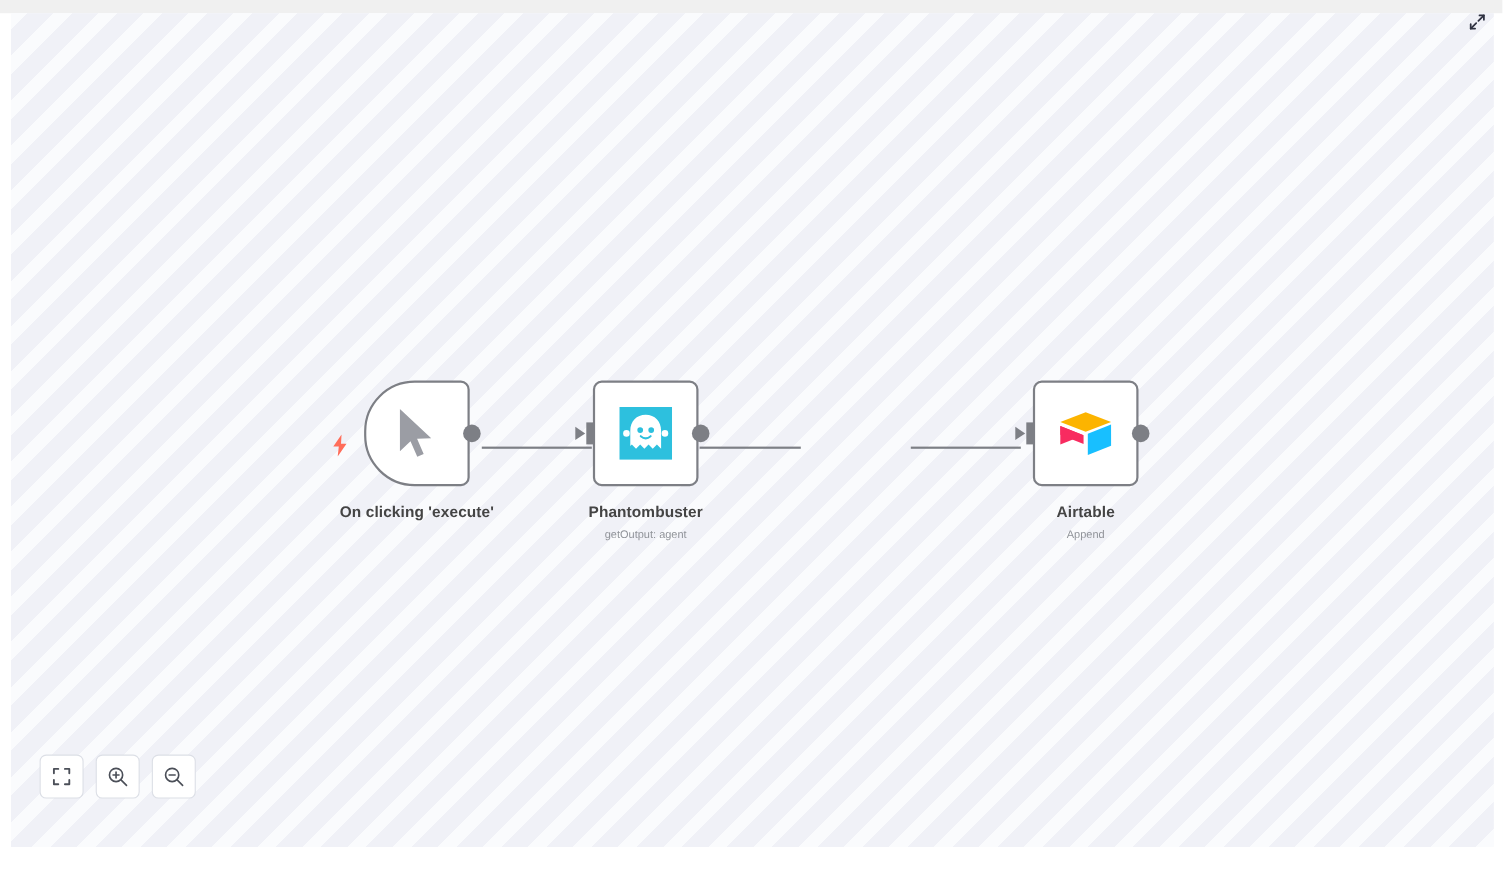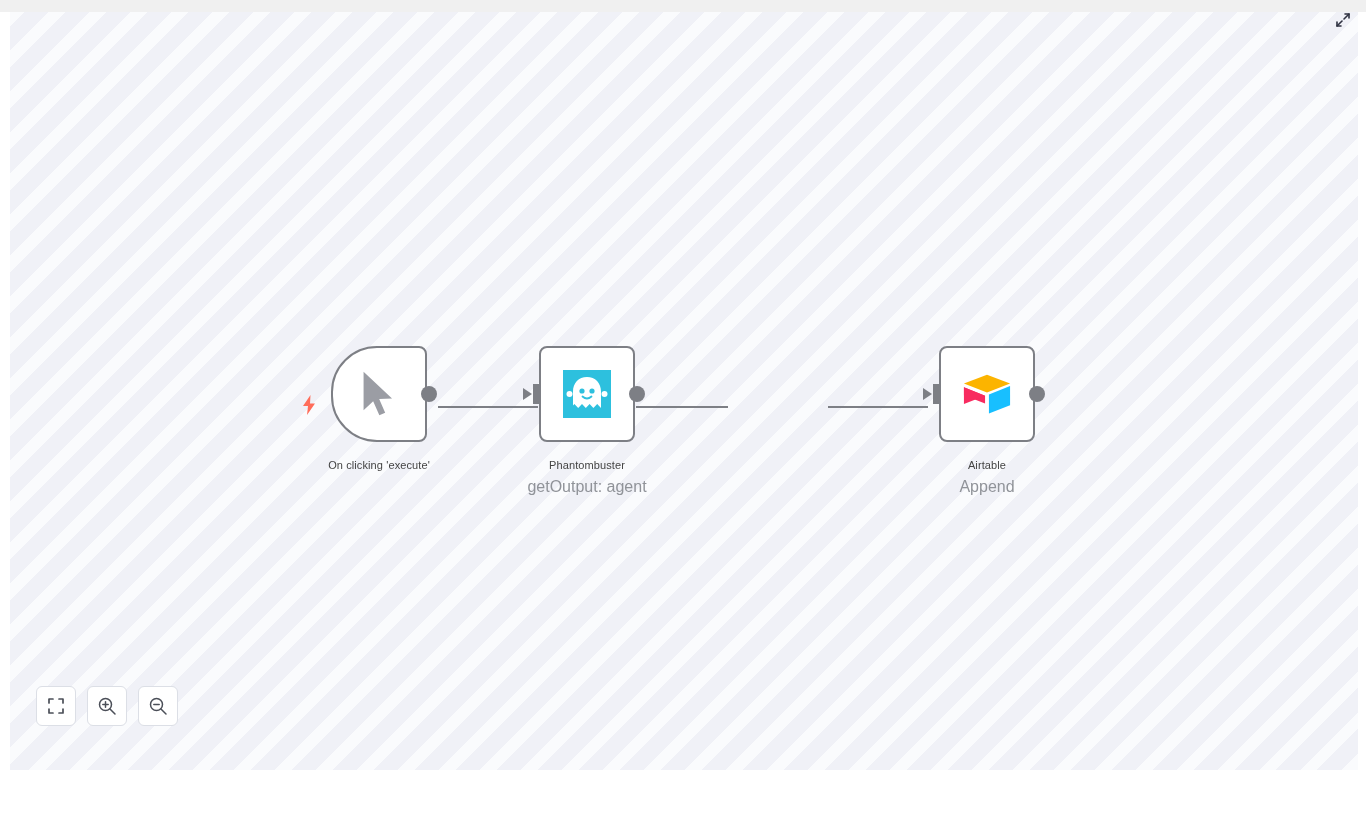--- a/index.html
+++ b/index.html
@@ -97,30 +97,30 @@
   }
 
   .node-caption {
     margin-top: 14px;
     width: 200px;
     margin-left: -52px;
     text-align: center;
   }
 
   .node-title {
-    font-size: 11px;
-    font-weight: normal;
+    font-size: 14px;
+    font-weight: bold;
     color: #444444;
     line-height: 18px;
     letter-spacing: 0.1px;
   }
 
   .node-subtitle {
     margin-top: 5px;
-    font-size: 16px;
+    font-size: 10px;
     color: #909399;
     line-height: 15px;
     text-align: center;
   }
 
   
   .endpoint-out {
     position: absolute;
     right: -12px;
     top: 50%;

